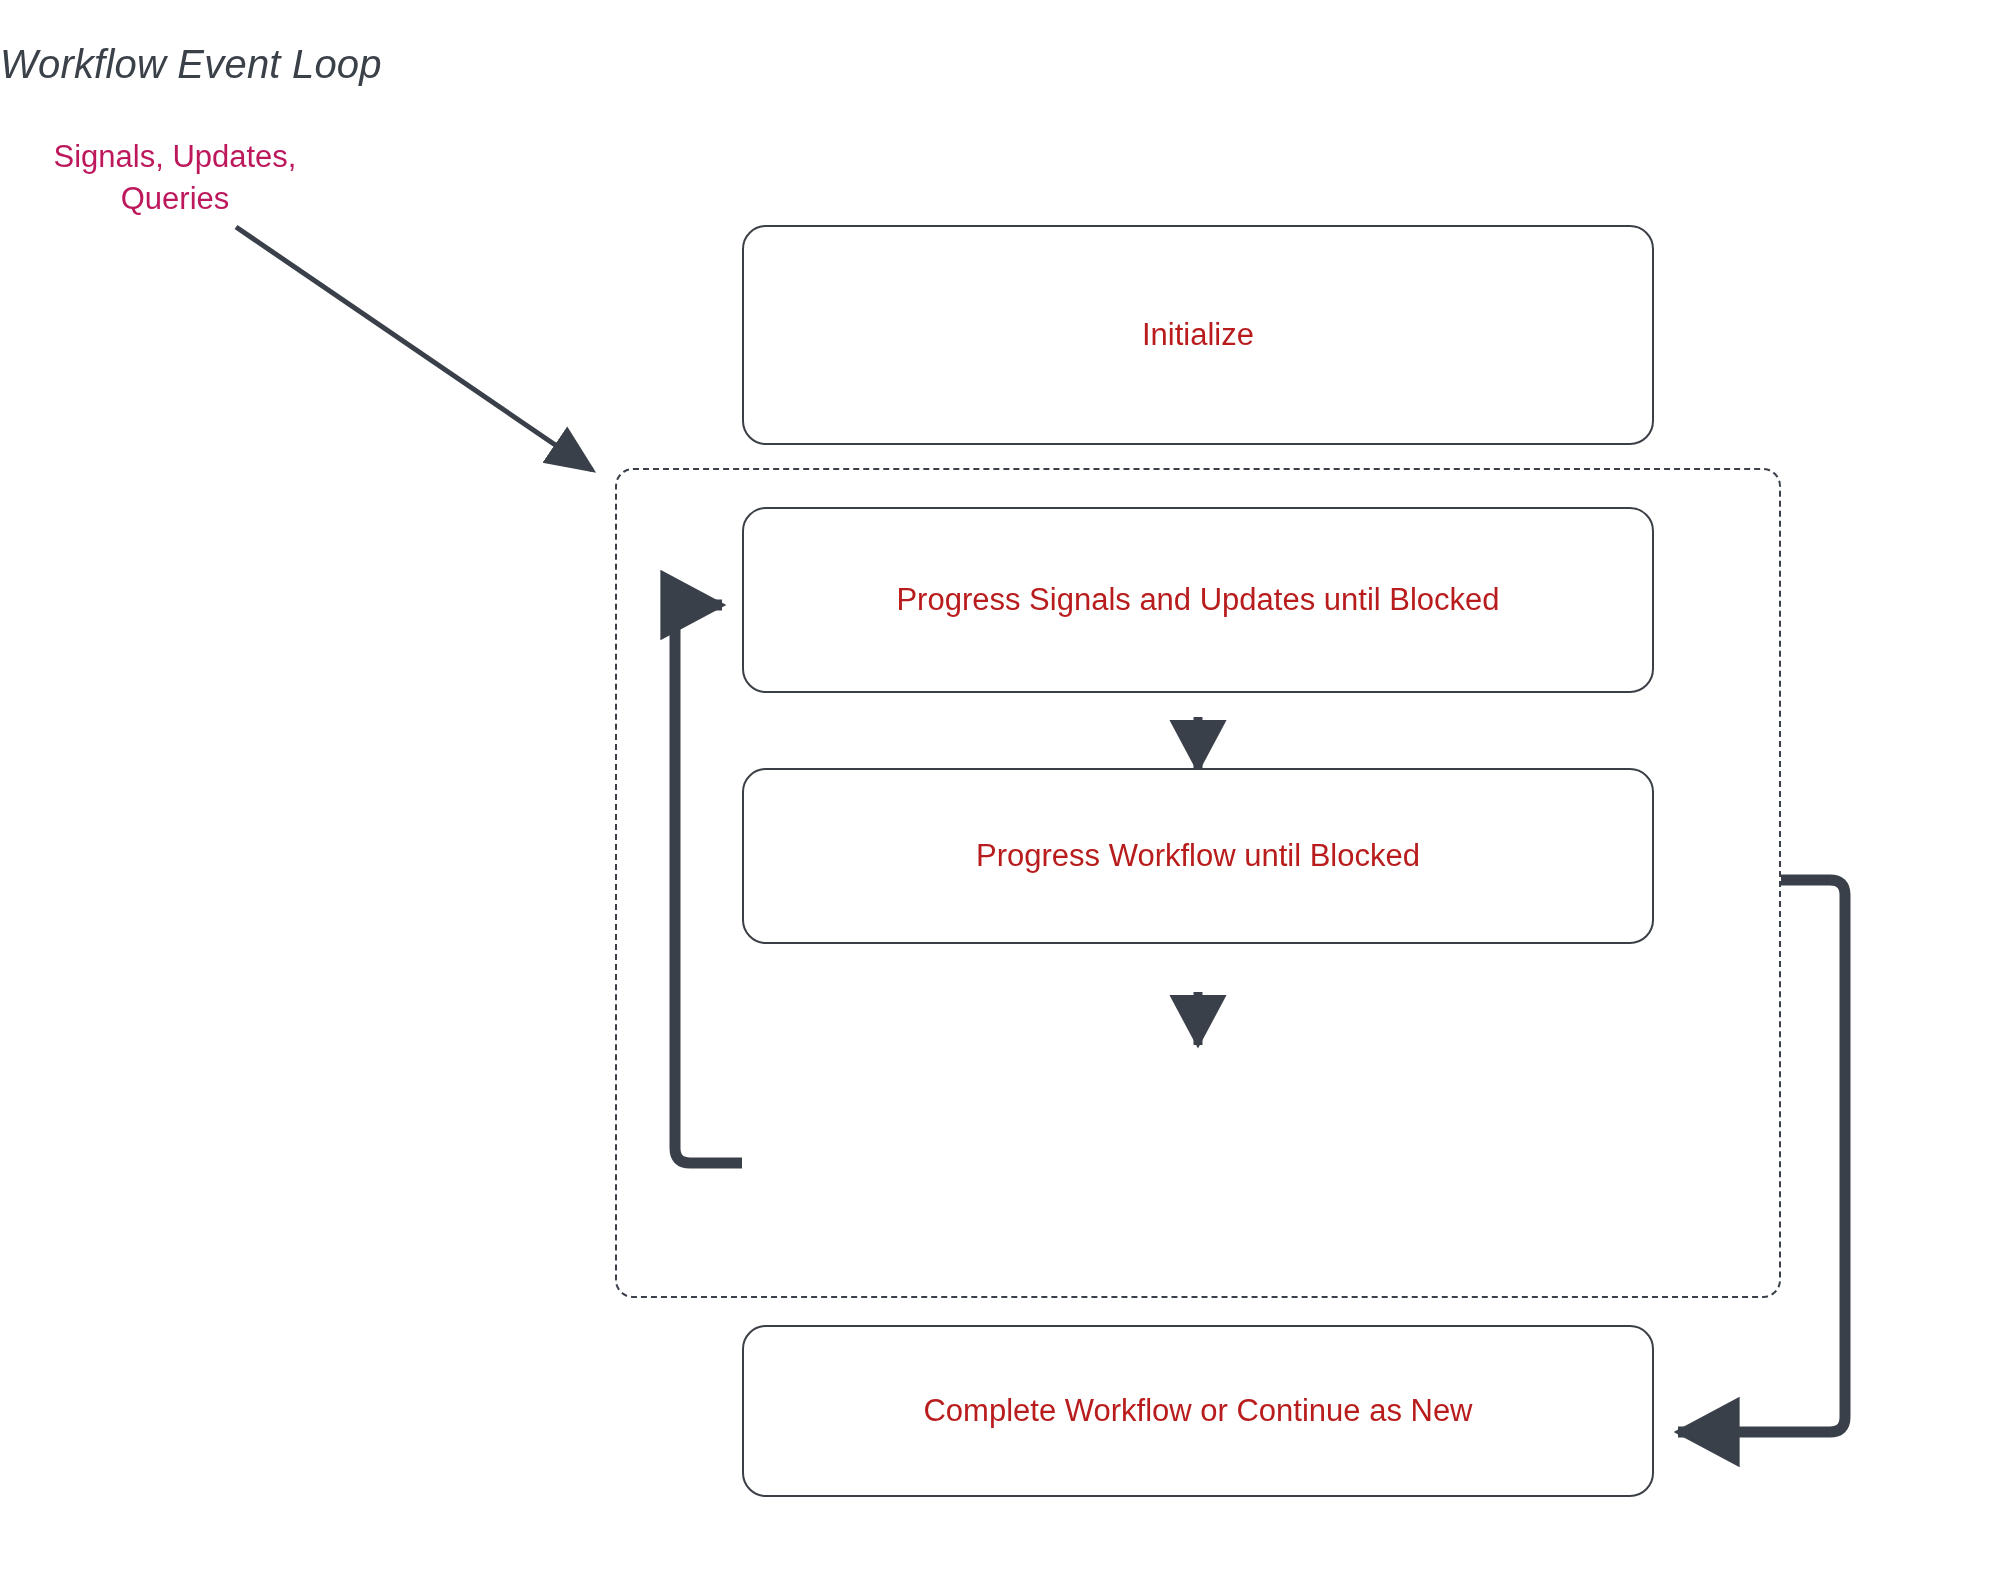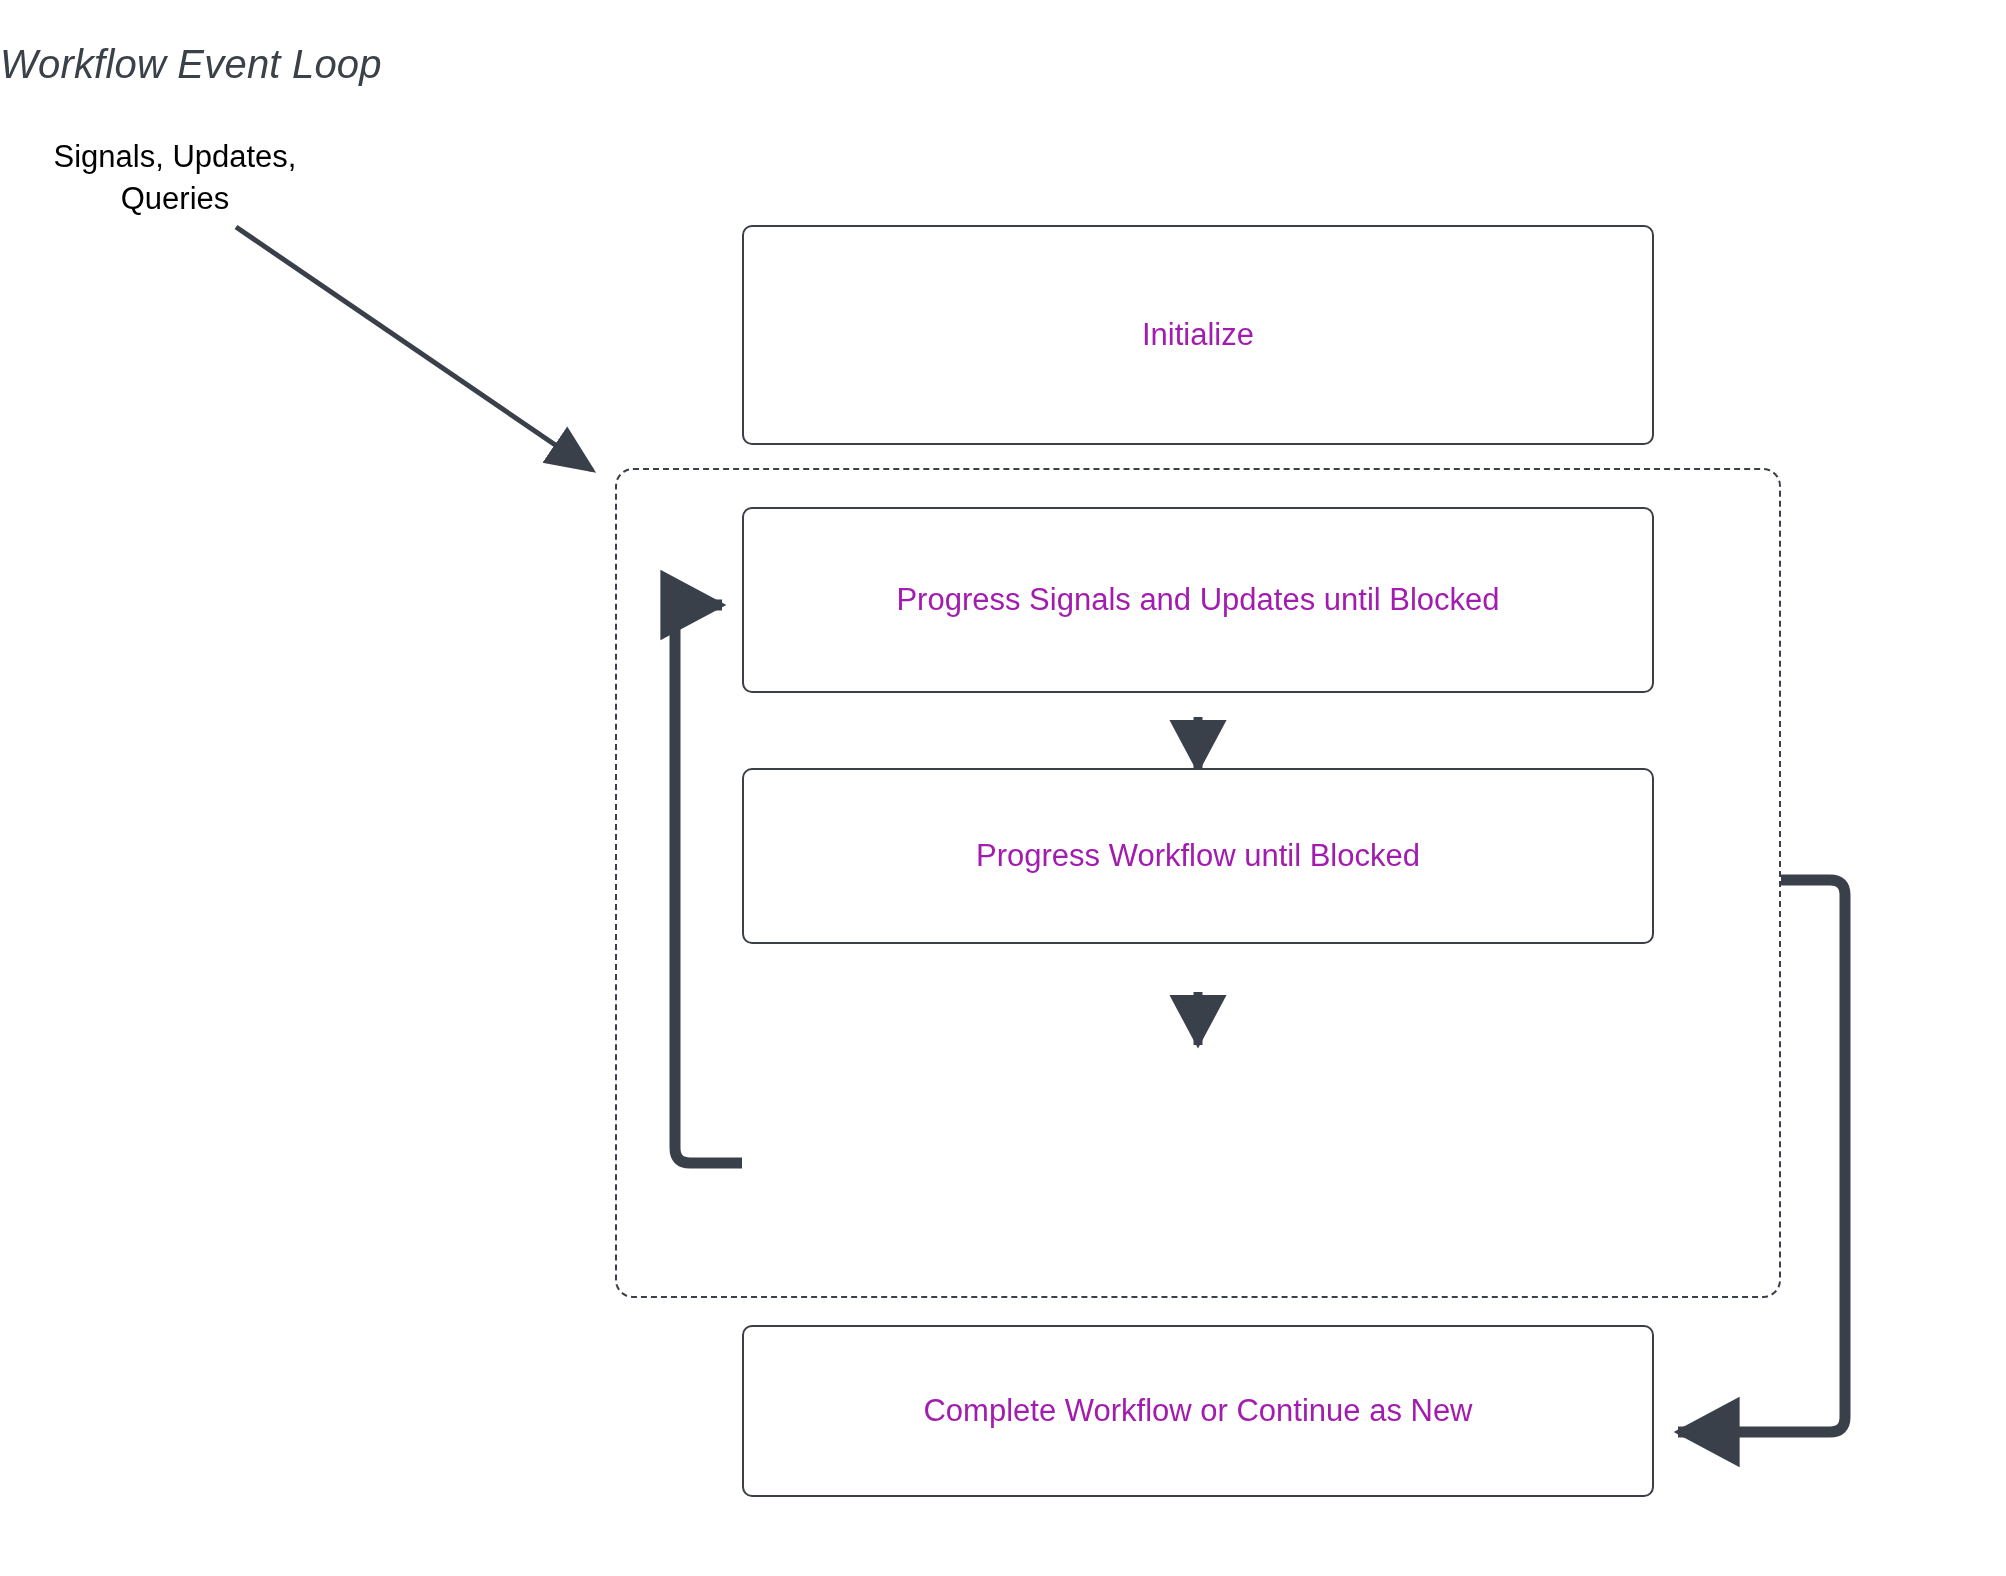--- a/index.html
+++ b/index.html
@@ -35,21 +35,21 @@
 
   
   .source-label {
     position: absolute;
     left: 20px;
     top: 136px;
     width: 310px;
     text-align: center;
     font-size: 31px;
     line-height: 42px;
-    color: #000000;
+    color: #be185d;
     white-space: pre-line;
   }
 
   
   .loop-container {
     position: absolute;
     left: 615px;
     top: 468px;
     width: 1166px;
     height: 830px;
@@ -59,29 +59,29 @@
     background: transparent;
   }
 
   
   .node {
     position: absolute;
     left: 742px;
     width: 912px;
     box-sizing: border-box;
     border: 2px solid #3b3f46;
-    border-radius: 10px;
+    border-radius: 24px;
     background: #ffffff;
     display: flex;
     align-items: center;
     justify-content: center;
     text-align: center;
     font-size: 31px;
     line-height: 40px;
-    color: #a21caf;
+    color: #b91c1c;
     padding: 8px 24px;
   }
   .node-initialize          { top: 225px;  height: 220px; }
   .node-progress-signals    { top: 507px;  height: 186px; }
   .node-progress-workflow   { top: 768px;  height: 176px; }
   .node-execute-queries     { top: 1057px; height: 210px; }
   .node-complete-workflow   { top: 1325px; height: 172px; }
 
   
   .connectors {

